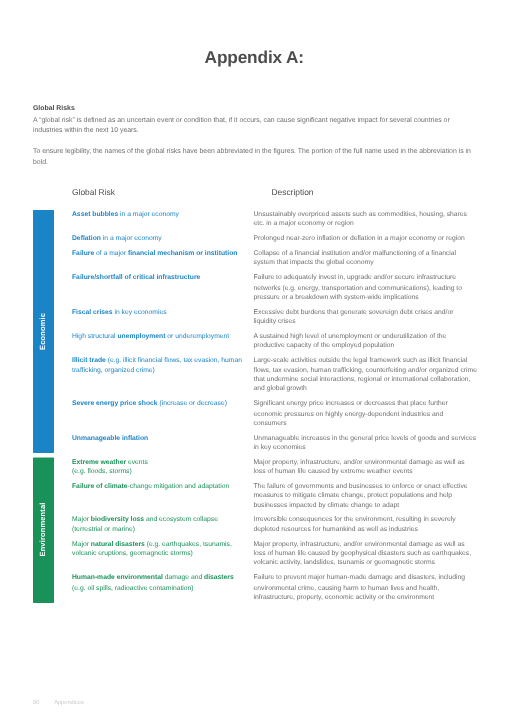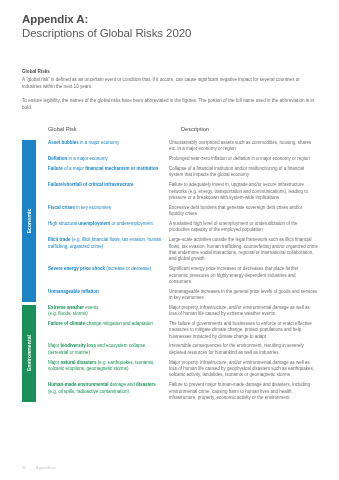--- a/index.html
+++ b/index.html
@@ -20,22 +20,23 @@
     left: 0; top: 0;
     width: 339px;
     height: 480px;
     background: #ffffff;
   }
 
   
   .title-block {
     position: absolute;
     left: 22px;
-    top: 12px;
+    top: 32px;
     width: 295px;
+    text-align: center;
   }
   .title-line1 {
     font-size: 11.5px;
     font-weight: bold;
     color: #4d4d4f;
     line-height: 14px;
     letter-spacing: -0.1px;
   }
   .title-line2 {
     font-size: 11.5px;
@@ -147,21 +148,20 @@
   }
   .footer .pg { margin-right: 9px; }
 </style>
 </head>
 <body>
 
 <div class="page">
 
   <div class="title-block">
     <div class="title-line1">Appendix A:</div>
-    <div class="title-line2">Descriptions of Global Risks 2020</div>
   </div>
 
   <div class="intro">
     <div class="intro-heading">Global Risks</div>
     <p class="intro-p">A “global risk” is defined as an uncertain event or condition that, if it occurs, can cause significant negative impact for several countries or industries within the next 10 years.</p>
     <p class="intro-p">To ensure legibility, the names of the global risks have been abbreviated in the figures. The portion of the full name used in the abbreviation is in bold.</p>
   </div>
 
   <div class="table-wrap">
     <div class="col-headers">

